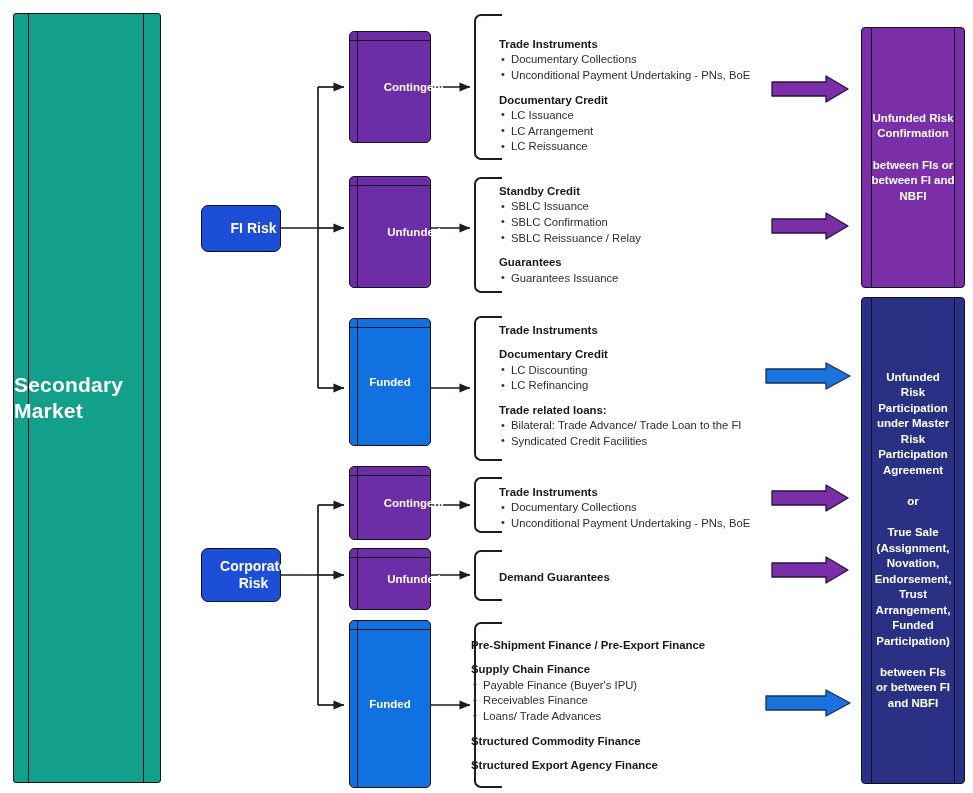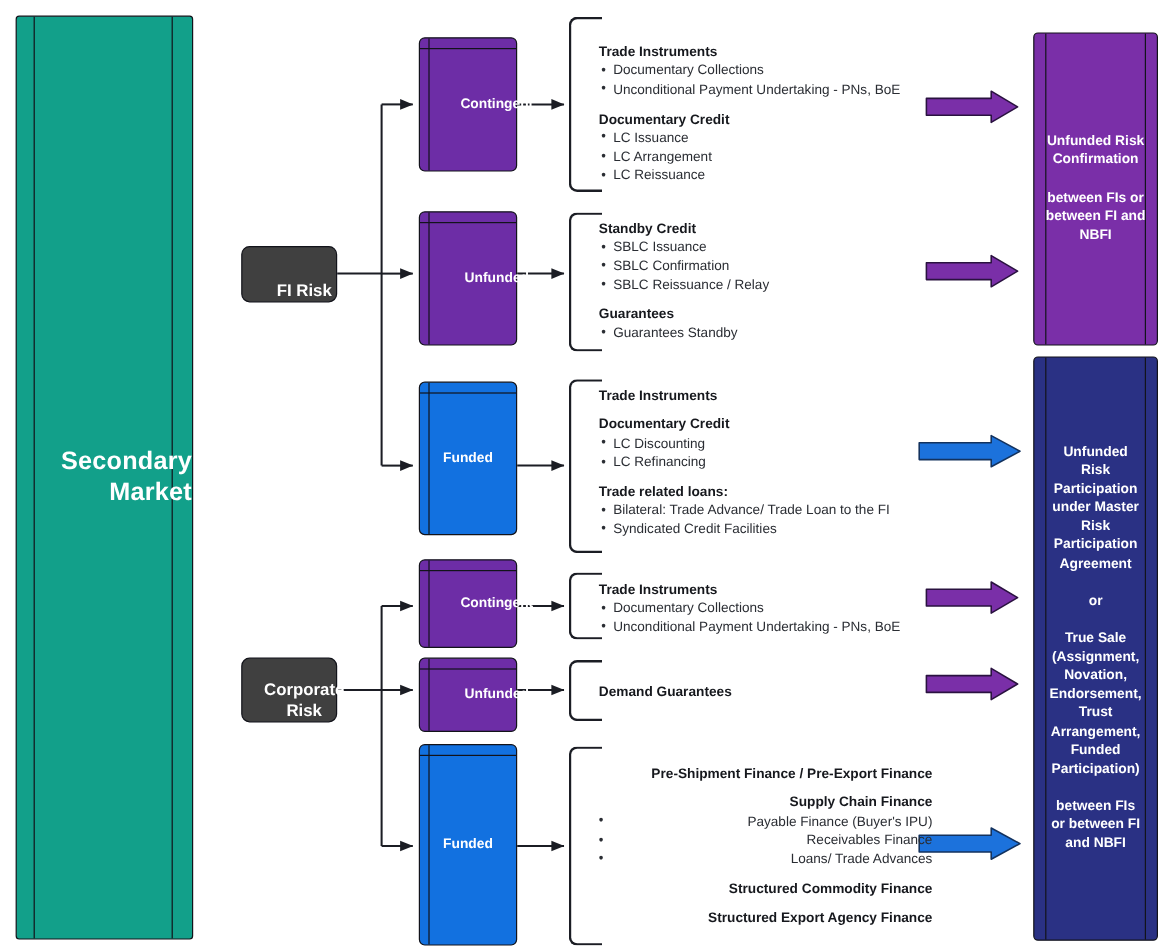--- a/index.html
+++ b/index.html
@@ -24,29 +24,29 @@
   }
   .teal-panel .edge{
     position:absolute;top:0;bottom:0;width:0;
     border-left:1.6px solid #12131a;
   }
   .teal-panel .edge.l{left:14px;}
   .teal-panel .edge.r{right:16px;}
   .teal-label{
     position:relative;z-index:2;
     color:#ffffff;font-size:21px;font-weight:bold;
-    text-align:right;line-height:1.25;letter-spacing:.2px;
+    text-align:left;line-height:1.25;letter-spacing:.2px;
   }
 
   
   .risk-box{
-    background:#404040;
+    background:#1d4ed8;
     border:1.6px solid #12131a;
     border-radius:7px;
-    display:flex;align-items:flex-end;justify-content:center;
+    display:flex;align-items:center;justify-content:center;
     color:#ffffff;font-size:14px;font-weight:bold;
     text-align:center;line-height:1.25;padding-left:25px;
   }
 
   
   .cat-box{
     border:1.8px solid #12131a;
     border-radius:5px;
     display:flex;align-items:center;justify-content:center;
     color:#ffffff;font-size:11.5px;font-weight:bold;
@@ -218,21 +218,21 @@
     <div class="tb-item">LC Arrangement</div>
     <div class="tb-item">LC Reissuance</div>
   </div>
 
   <div class="textblock" style="left:499px;top:184px;width:270px;">
     <div class="tb-head">Standby Credit</div>
     <div class="tb-item">SBLC Issuance</div>
     <div class="tb-item">SBLC Confirmation</div>
     <div class="tb-item">SBLC Reissuance / Relay</div>
     <div class="tb-head">Guarantees</div>
-    <div class="tb-item">Guarantees Standby</div>
+    <div class="tb-item">Guarantees Issuance</div>
   </div>
 
   <div class="textblock" style="left:499px;top:323px;width:280px;">
     <div class="tb-head">Trade Instruments</div>
     <div class="tb-head">Documentary Credit</div>
     <div class="tb-item">LC Discounting</div>
     <div class="tb-item">LC Refinancing</div>
     <div class="tb-head">Trade related loans:</div>
     <div class="tb-item">Bilateral: Trade Advance/ Trade Loan to the FI</div>
     <div class="tb-item">Syndicated Credit Facilities</div>
@@ -241,21 +241,21 @@
   <div class="textblock" style="left:499px;top:485px;width:280px;">
     <div class="tb-head">Trade Instruments</div>
     <div class="tb-item">Documentary Collections</div>
     <div class="tb-item">Unconditional Payment Undertaking - PNs, BoE</div>
   </div>
 
   <div class="textblock" style="left:499px;top:570px;width:270px;">
     <div class="tb-head">Demand Guarantees</div>
   </div>
 
-  <div class="textblock" style="left:497px;top:638px;width:280px;text-align:right;">
+  <div class="textblock" style="left:471px;top:638px;width:280px;">
     <div class="tb-head">Pre-Shipment Finance / Pre-Export Finance</div>
     <div class="tb-head">Supply Chain Finance</div>
     <div class="tb-item">Payable Finance (Buyer's IPU)</div>
     <div class="tb-item">Receivables Finance</div>
     <div class="tb-item">Loans/ Trade Advances</div>
     <div class="tb-head">Structured Commodity Finance</div>
     <div class="tb-head">Structured Export Agency Finance</div>
   </div>
 
   <div class="node result-panel purple" style="left:861px;top:27px;width:104px;height:261px;">

